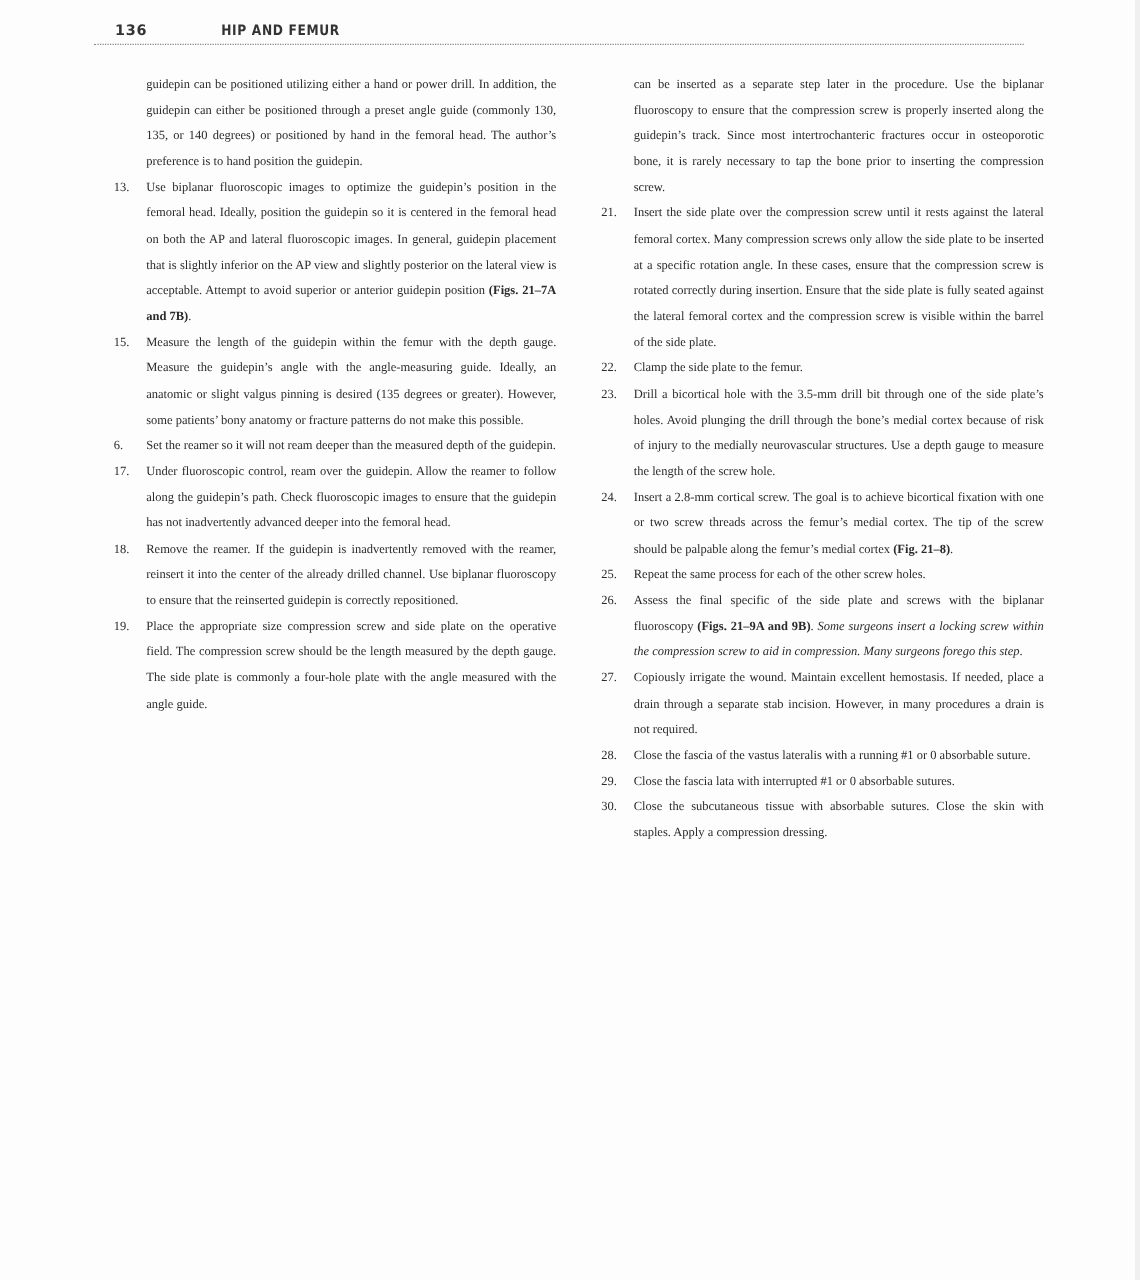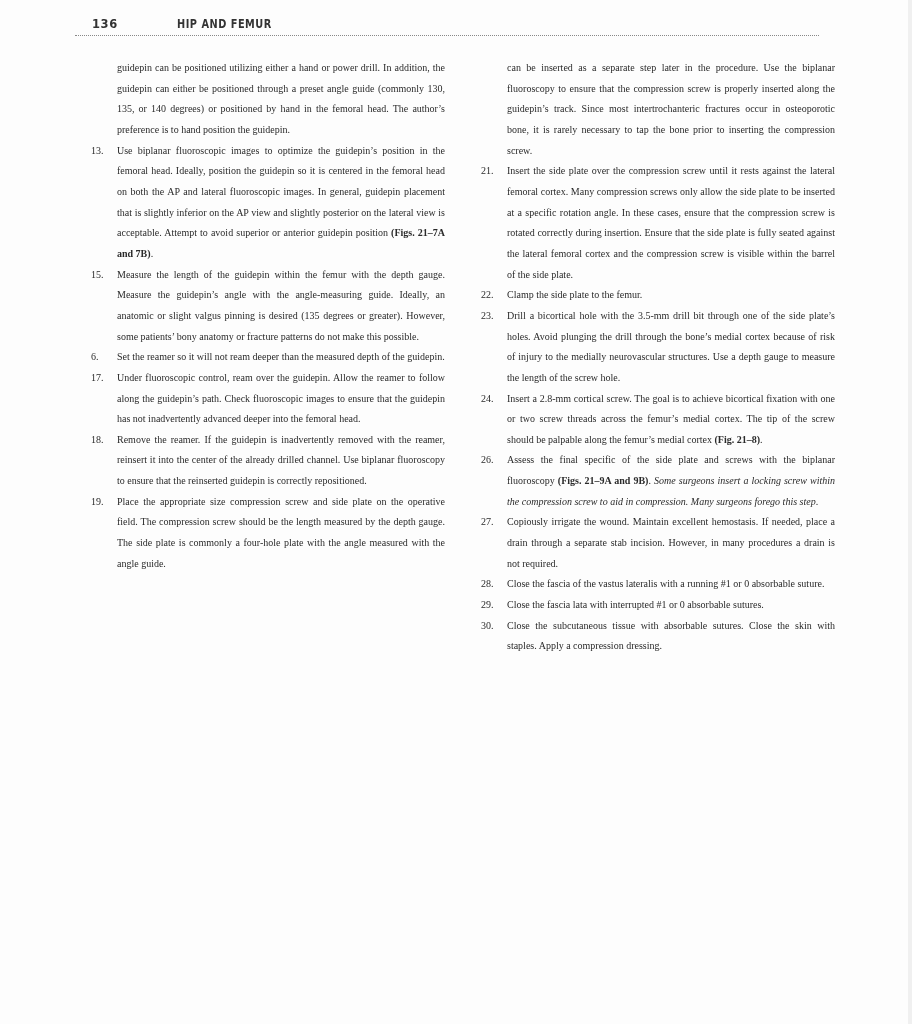--- a/index.html
+++ b/index.html
@@ -98,20 +98,24 @@
       </div>
       <div class="para">
         <span class="num">23.</span>
         <span class="txt"><span>Drill a bicortical hole with the 3.5-mm drill bit through one of the side plate’s holes. Avoid plung­ing the drill through the bone’s medial cortex because of risk of injury to the medially neurovas­cular structures. Use a depth gauge to measure the length of the screw hole.</span></span>
       </div>
       <div class="para">
         <span class="num">24.</span>
         <span class="txt"><span>Insert a 2.8-mm cortical screw. The goal is to achieve bicortical fixation with one or two screw threads across the femur’s medial cortex. The tip of the screw should be palpable along the femur’s medial cortex </span><span class="fig">(Fig. 21–8)</span><span>.</span></span>
       </div>
       <div class="para">
+        <span class="num">25.</span>
+        <span class="txt"><span>Repeat the same process for each of the other screw holes.</span></span>
+      </div>
+      <div class="para">
         <span class="num">26.</span>
         <span class="txt"><span>Assess the final specific of the side plate and screws with the biplanar fluoroscopy </span><span class="fig">(Figs. 21–9A and 9B)</span><span>. </span><span class="ital">Some surgeons insert a locking screw within the com­pression screw to aid in compression. Many surgeons forego this step</span><span>.</span></span>
       </div>
       <div class="para">
         <span class="num">27.</span>
         <span class="txt"><span>Copiously irrigate the wound. Maintain excellent hemostasis. If needed, place a drain through a sepa­rate stab incision. However, in many procedures a drain is not required.</span></span>
       </div>
       <div class="para">
         <span class="num">28.</span>
         <span class="txt"><span>Close the fascia of the vastus lateralis with a run­ning #1 or 0 absorbable suture.</span></span>

